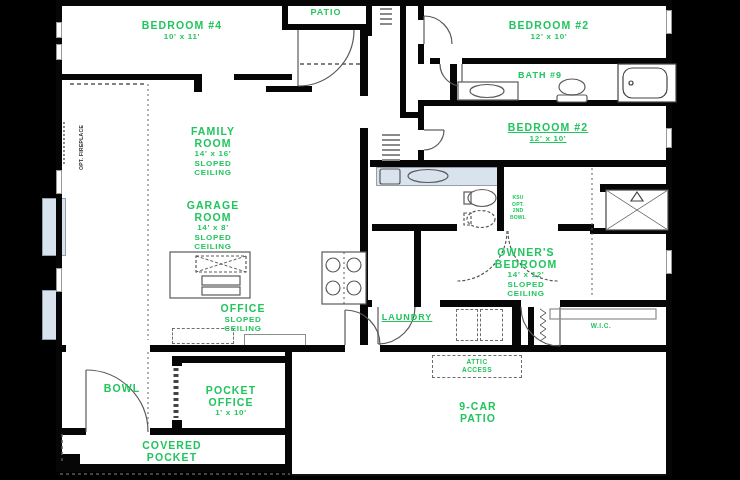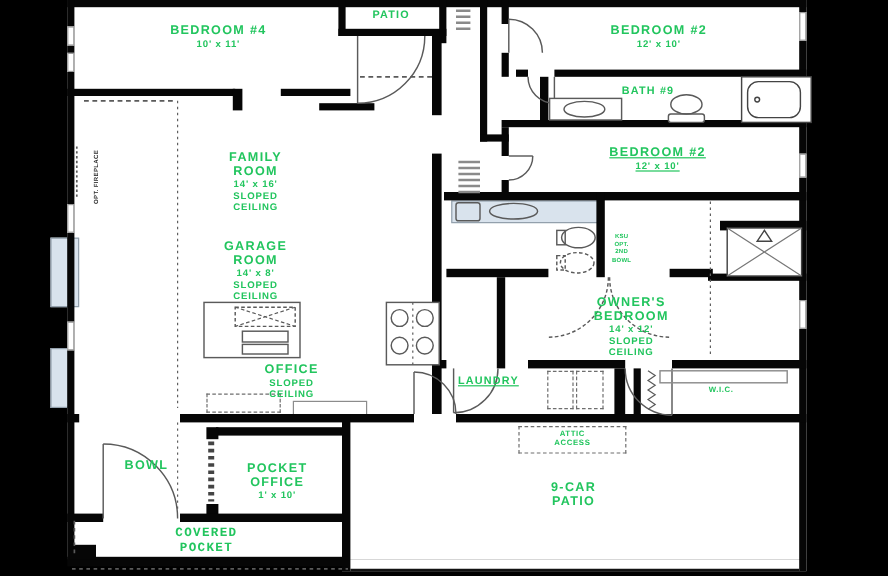--- a/index.html
+++ b/index.html
@@ -312,21 +312,21 @@
   </div>
   <div class="lbl" style="left:231px;top:385px;">
     <div class="nm">
         <div>POCKET</div>
         <div>OFFICE</div>
       </div>
     <div class="sb">
         <div>1' x 10'</div>
       </div>
   </div>
-  <div class="lbl" style="left:172px;top:440px;font-family:Liberation Mono, monospace;">
+  <div class="lbl" style="left:172px;top:440px;">
     <div class="nm">
         <div>COVERED</div>
         <div>POCKET</div>
       </div>
   </div>
   <div class="lbl" style="left:478px;top:401px;">
     <div class="nm">
         <div>9-CAR</div>
         <div>PATIO</div>
       </div>

